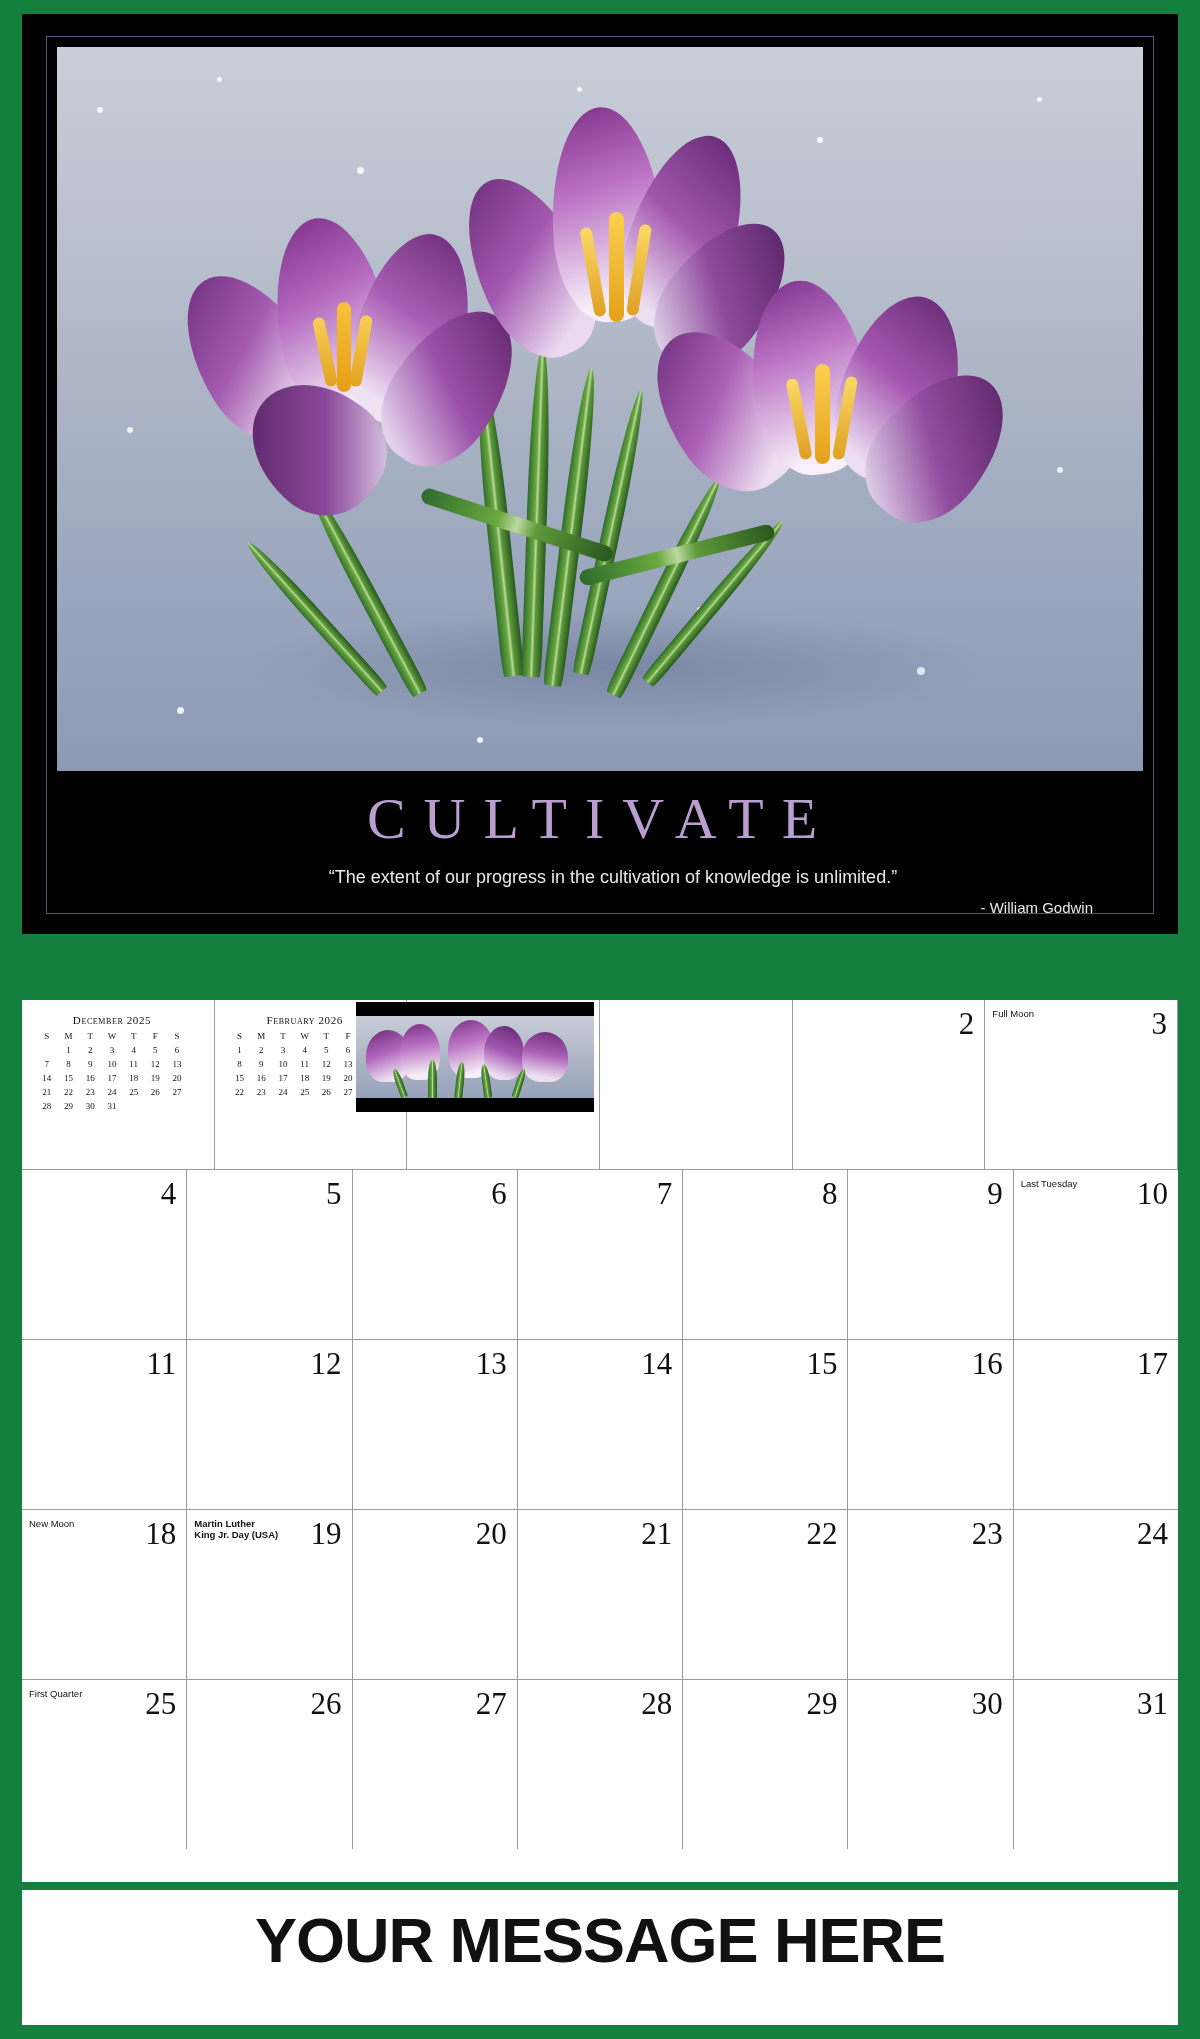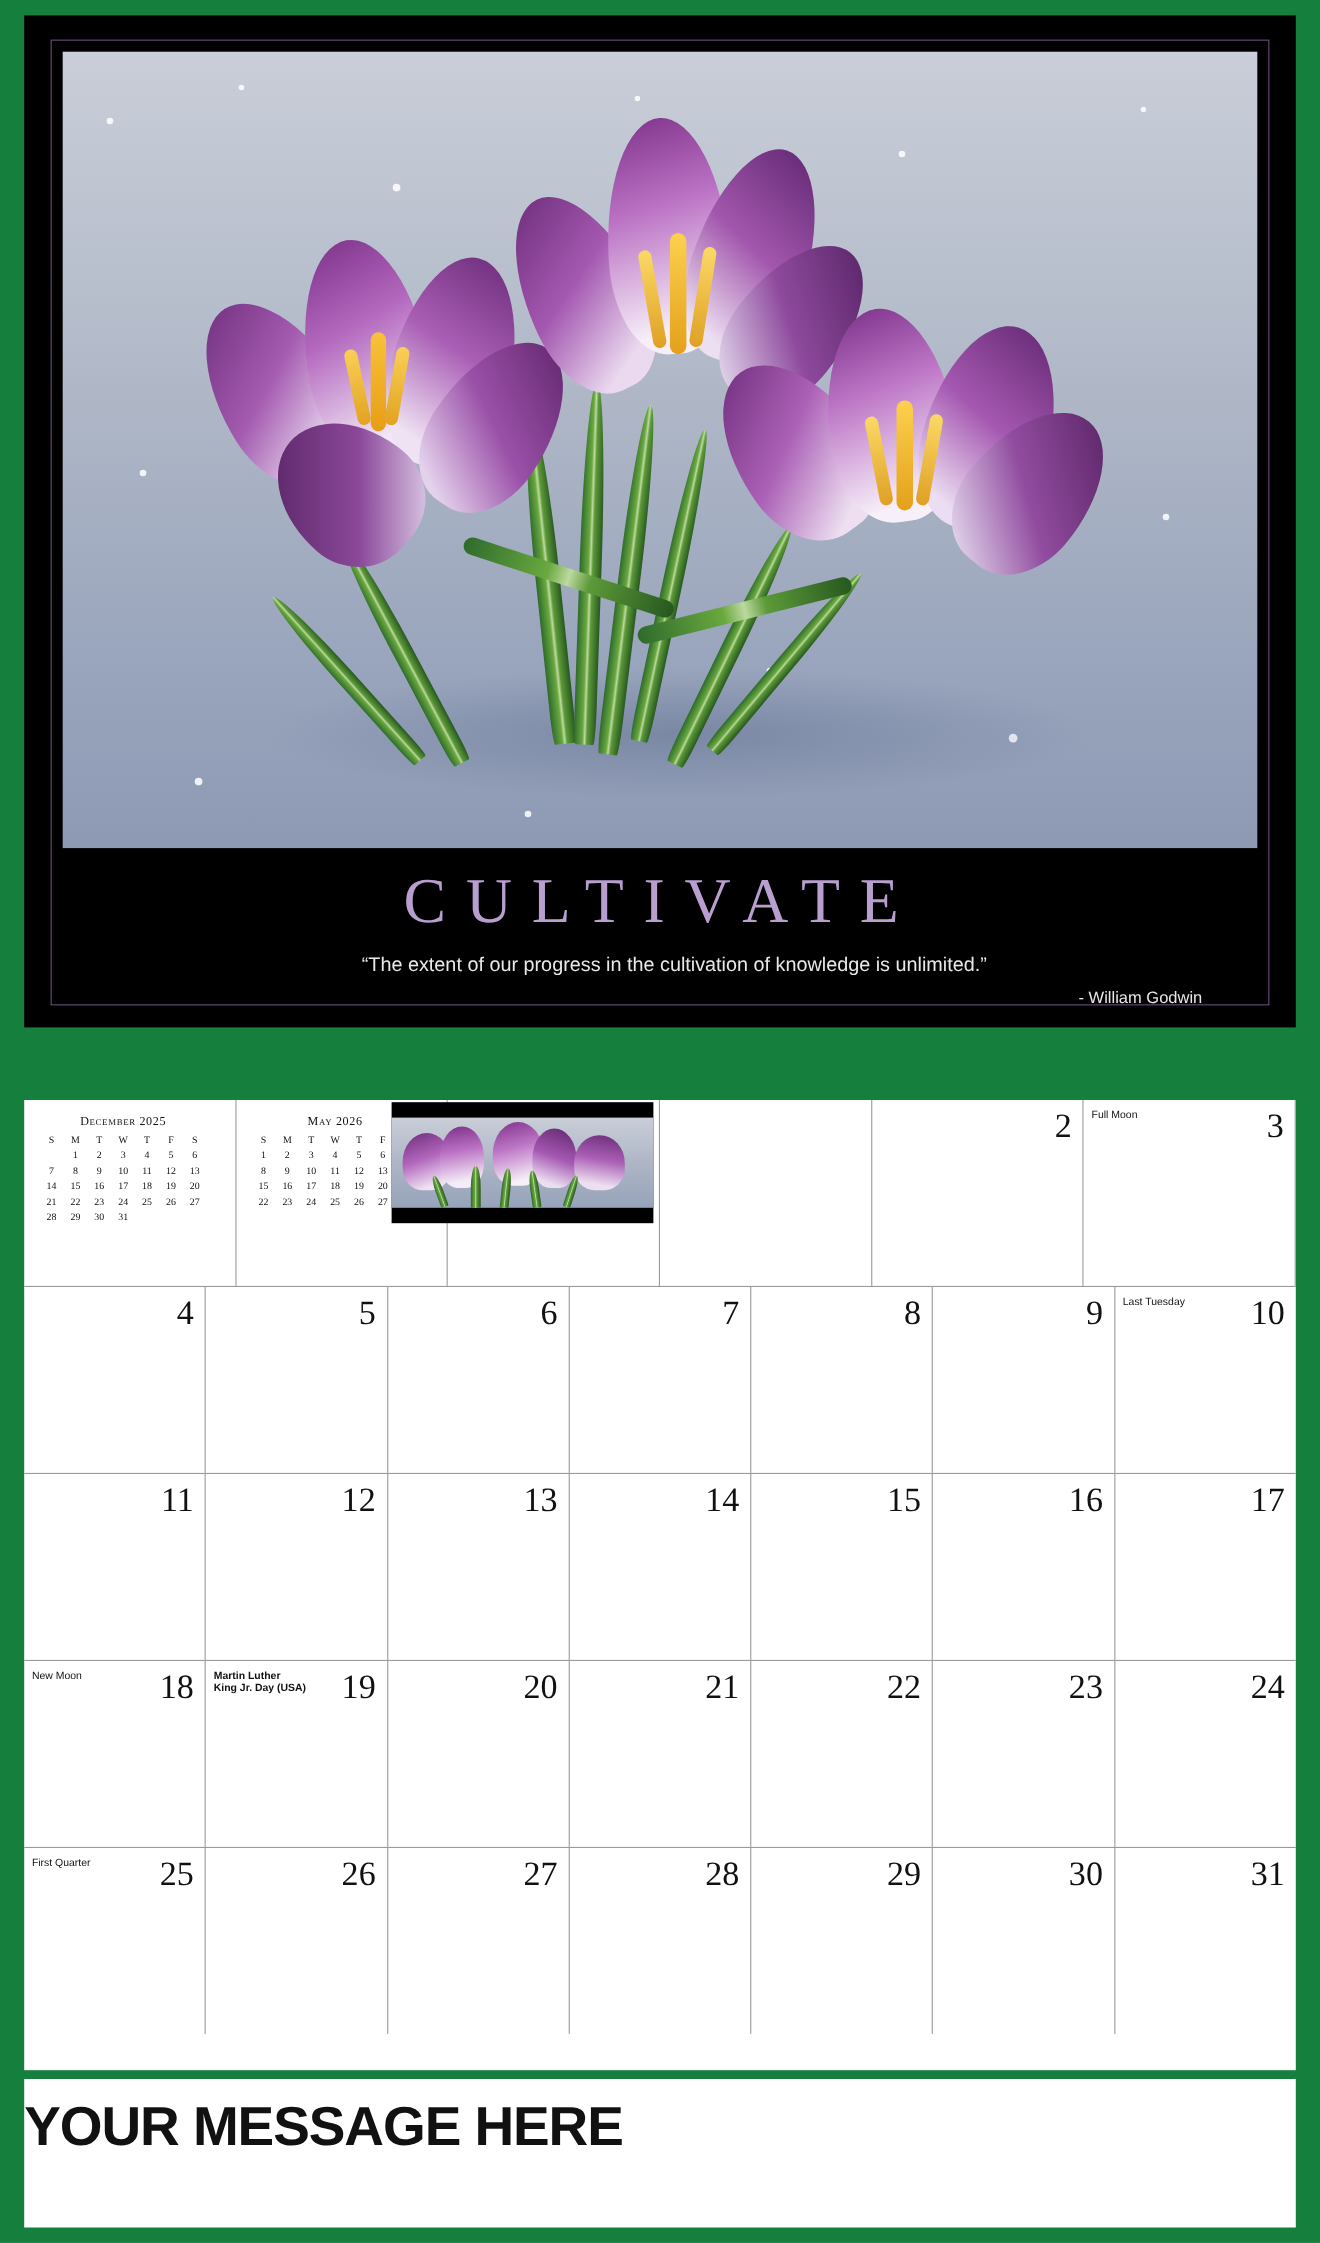--- a/index.html
+++ b/index.html
@@ -51,21 +51,21 @@
     font-family:"Liberation Serif",serif;}
   .mini td.h{font-weight:normal;}
 
   
   .inset{position:absolute;left:calc(28.57% + 4px);top:2px;width:238px;height:110px;background:#000;}
   .inset .ip{position:absolute;left:0;top:14px;width:238px;height:82px;
     background:linear-gradient(180deg,#c9ced8 0%,#aeb6c6 50%,#97a3ba 100%);overflow:hidden;}
 
   
   .msgbar{position:absolute;left:22px;top:1890px;width:1156px;height:135px;background:#fff;}
-  .msg{position:absolute;left:0;top:14px;width:1156px;text-align:left;font-size:50px;font-weight:bold;
+  .msg{position:absolute;left:0;top:14px;width:1156px;text-align:center;font-size:63px;font-weight:bold;
     letter-spacing:-1px;font-family:"Liberation Sans",sans-serif;color:#111;}
 
   
   .fl{position:absolute;}
   .petal{position:absolute;border-radius:50% 50% 45% 45%/60% 60% 40% 40%;}
   .leaf{position:absolute;background:linear-gradient(90deg,#2e6b2c,#6aa83f 40%,#bcd9a0 50%,#5d9a39 60%,#27571f);
     border-radius:50% 50% 10% 10%;}
 </style>
 </head>
 <body>
@@ -231,21 +231,21 @@
                 <td></td>
               </tr>
             </tbody>
               </table>
           </div>
           <div class="num"></div>
         </div>
 
         <div class="cell">
           <div class="mini">
-            <div class="mt">May 2026</div>
+            <div class="mt">February 2026</div>
             <table>
               <tbody>
                   <tr>
                 <td class="h">S</td>
                 <td class="h">M</td>
                 <td class="h">T</td>
                 <td class="h">W</td>
                 <td class="h">T</td>
                 <td class="h">F</td>
                 <td class="h">S</td>

